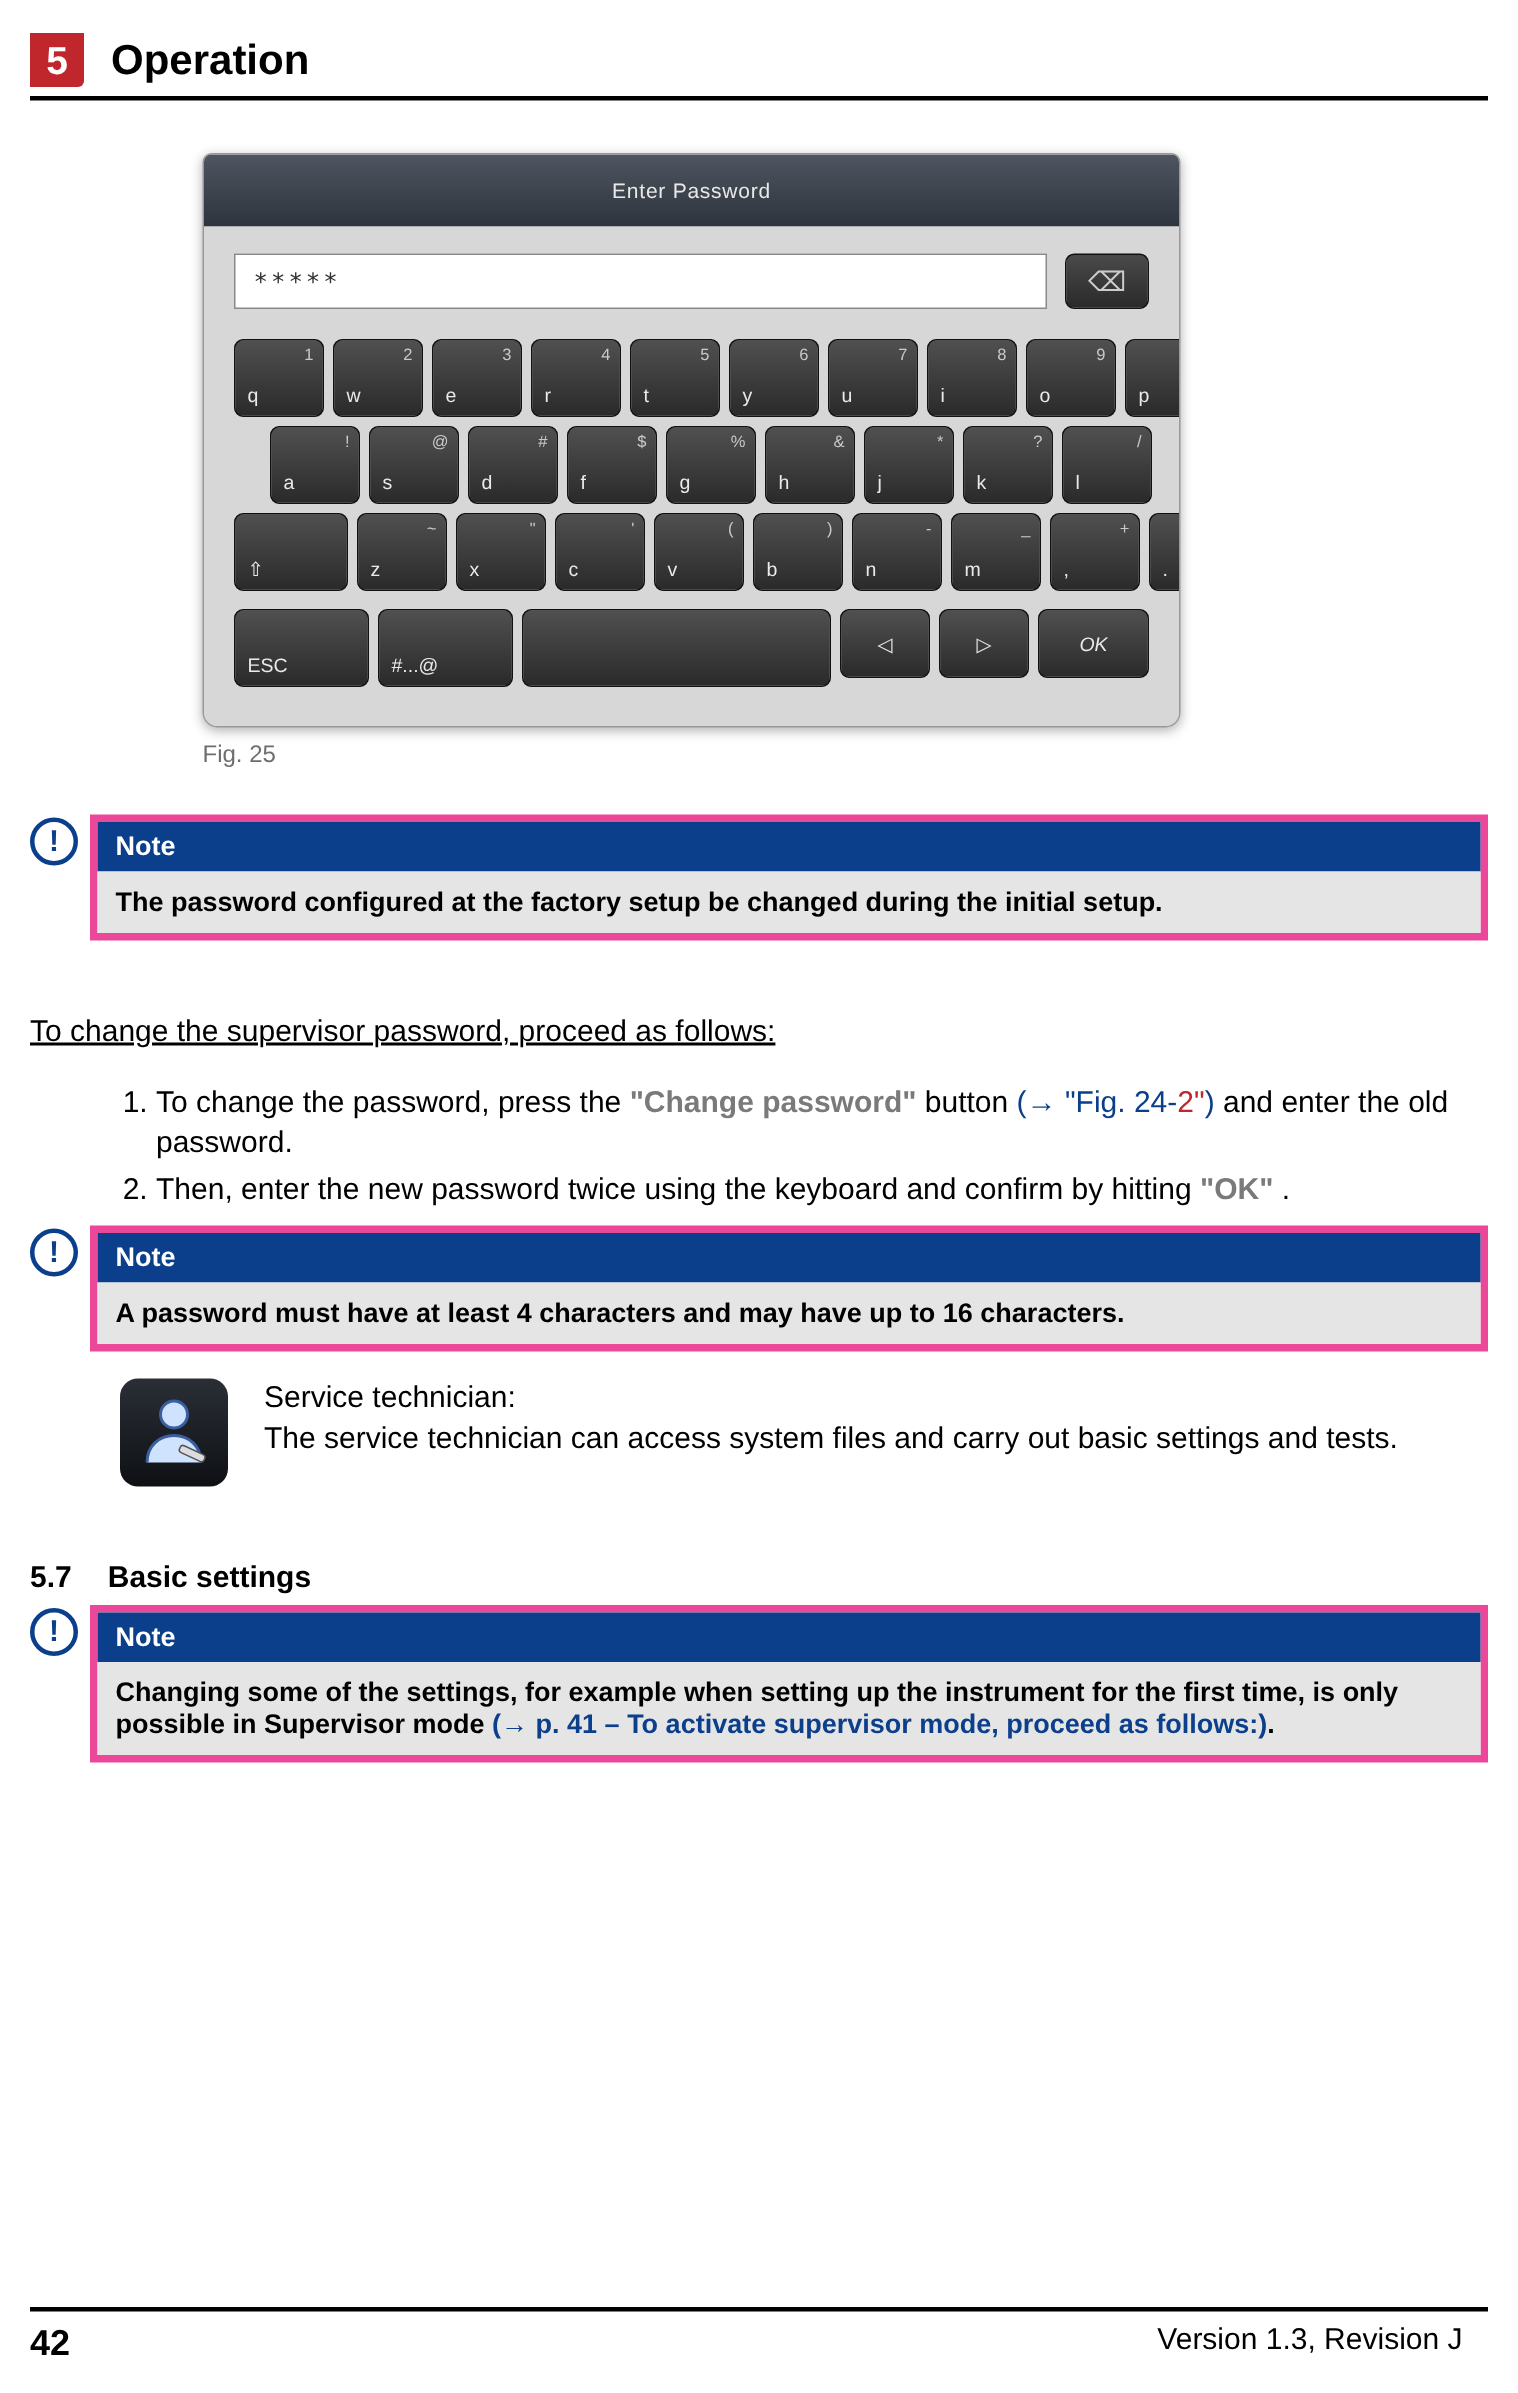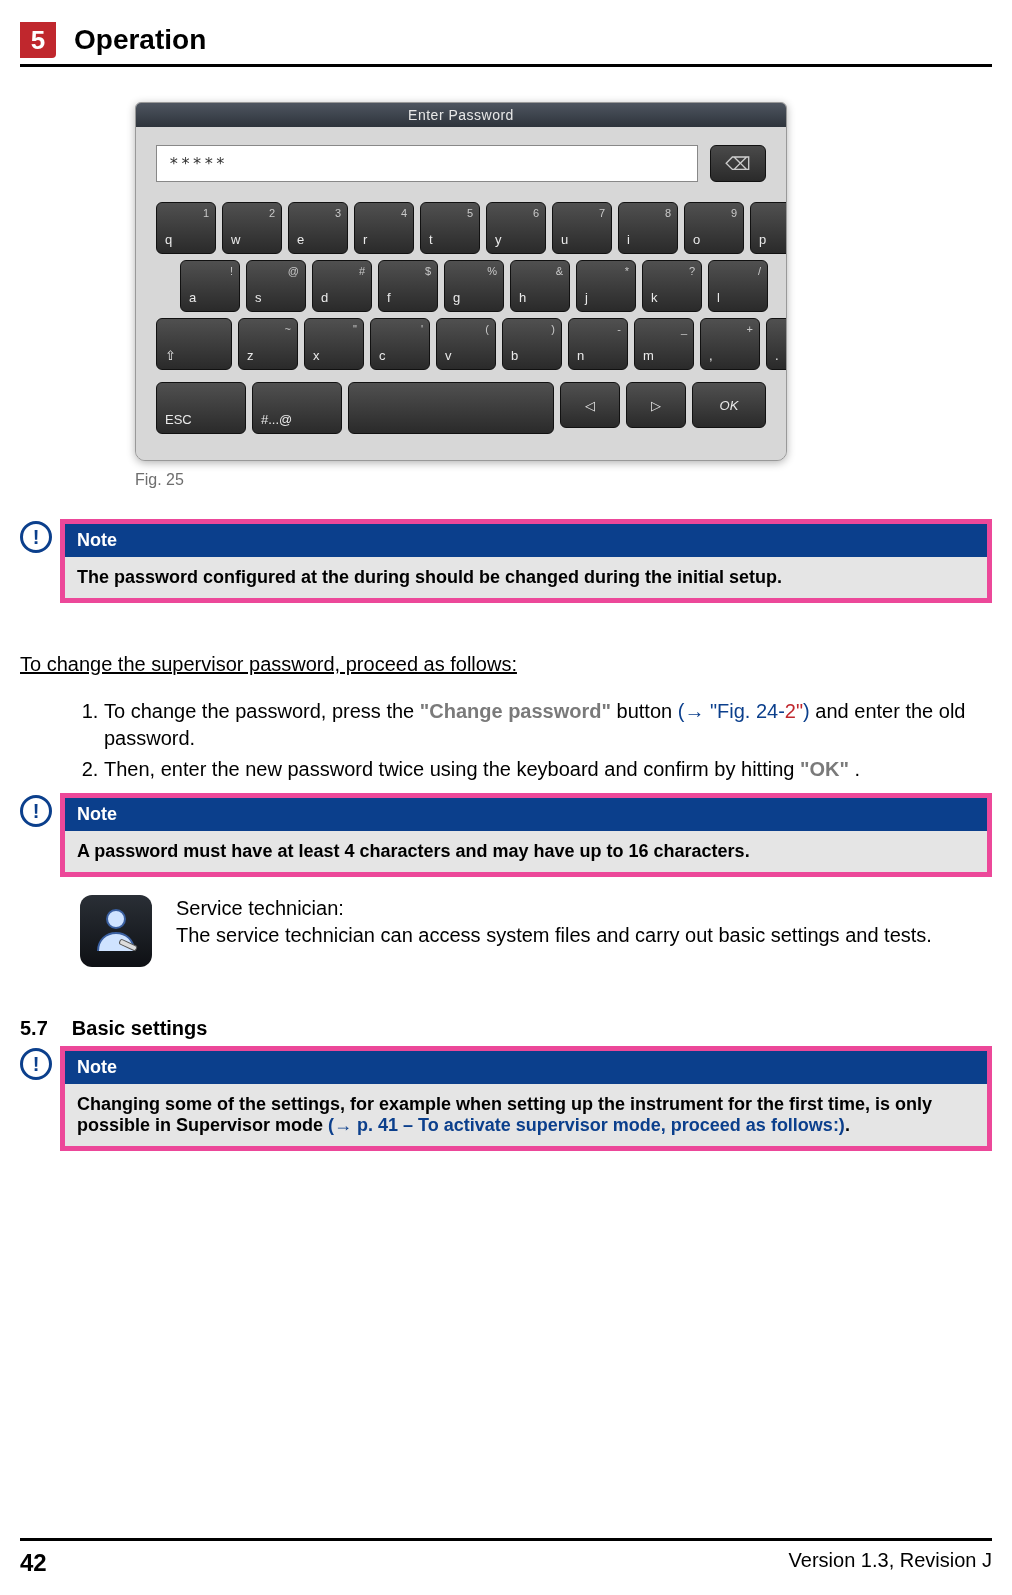--- a/index.html
+++ b/index.html
@@ -7,21 +7,21 @@
   body { margin:0; font-family:Arial, Helvetica, sans-serif; color:#000; width:1012px; min-height:1595px; position:relative; }
   .page { padding:0 20px; }
   
   .hdr { display:flex; align-items:center; gap:18px; margin-top:22px; }
   .chapnum { background:#c0272d; color:#fff; width:36px; height:36px; display:flex; align-items:center; justify-content:center; font-size:26px; font-weight:bold; border-bottom-right-radius:4px; }
   .chaptitle { font-size:28px; font-weight:bold; }
   .rule { border-bottom:3px solid #000; margin-top:6px; }
   
   .fig-wrap { margin:35px 0 0 115px; }
   .kbd-device { width:650px; border:1px solid #999; background:#d7d7d7; border-radius:6px 6px 10px 10px; overflow:hidden; box-shadow:0 2px 8px rgba(0,0,0,.3); }
-  .kbd-titlebar { background:linear-gradient(#4e5560,#2e343c); color:#e8e8e8; text-align:center; font-size:14px; padding:4px 0; letter-spacing:.5px; }
+  .kbd-titlebar { background:linear-gradient(#4e5560,#2e343c); color:#e8e8e8; text-align:center; font-size:14px; padding:16px 0; letter-spacing:.5px; }
   .kbd-inner { padding:18px 20px 20px; background:#d7d7d7; }
   .pw-row { display:flex; align-items:stretch; gap:12px; margin-bottom:20px; }
   .pw-field { flex:1; background:#fff; border:1px solid #888; padding:8px 12px; font-family:monospace; font-size:16px; color:#333; letter-spacing:2px; }
   .bksp { width:54px; background:linear-gradient(#4a4a4a,#2a2a2a); border:1px solid #111; border-radius:6px; display:flex; align-items:center; justify-content:center; color:#ccc; font-size:18px; }
   .kb-row { display:flex; gap:6px; margin-bottom:6px; }
   .key { background:linear-gradient(#505050,#2a2a2a); border:1px solid #111; border-radius:6px; height:44px; color:#eaeaea; display:flex; align-items:flex-end; justify-content:flex-start; padding:0 8px 6px; font-size:13px; position:relative; min-width:42px; }
   .key .sup { position:absolute; top:4px; right:6px; font-size:11px; color:#c9c9c9; }
   .key.wide  { min-width:58px; }
   .key.wider { min-width:72px; }
   .key.space { flex:1; }
@@ -40,21 +40,21 @@
   .xref-blue { color:#0b3f8c; }
   .xref-red  { color:#c0272d; }
   
   .tech { display:flex; gap:24px; margin:18px 0 0 60px; }
   .tech-icon { width:72px; height:72px; background:linear-gradient(#2a2f36,#0e1014); border-radius:12px; display:flex; align-items:center; justify-content:center; flex-shrink:0; }
   .tech-icon svg { display:block; }
   .tech-txt { font-size:20px; line-height:1.35; }
   .sec-heading { display:flex; gap:24px; font-weight:bold; font-size:20px; margin:50px 0 6px 0; }
   
   .footer-rule { position:absolute; left:20px; right:20px; bottom:54px; border-top:3px solid #000; }
-  .footer { position:absolute; left:20px; right:20px; bottom:18px; display:flex; justify-content:space-between; font-size:20px; }
+  .footer { position:absolute; left:20px; right:37px; bottom:18px; display:flex; justify-content:space-between; font-size:20px; }
   .footer .pnum { font-weight:bold; font-size:24px; }
 </style>
 </head>
 <body>
 <div class="page">
 
 <div class="hdr">
   <div class="chapnum">5</div>
   <div class="chaptitle">Operation</div>
 </div>
@@ -115,21 +115,21 @@
       </div>
     </div>
   </div>
 </div>
 <div class="fig-caption">Fig. 25</div>
 
 <div class="notebox">
   <div class="note-icon">!</div>
   <div class="note-body">
     <div class="note-head">Note</div>
-    <div class="note-txt">The password configured at the during should be changed during the initial setup.</div>
+    <div class="note-txt">The password configured at the factory setup be changed during the initial setup.</div>
   </div>
 </div>
 
 <div class="sect-lead">To change the supervisor password, proceed as follows:</div>
 
 <ol class="steps">
   <li>
     <span>To change the password, press the </span>
     <span class="btnlabel">"Change password"</span>
     <span> button </span>

